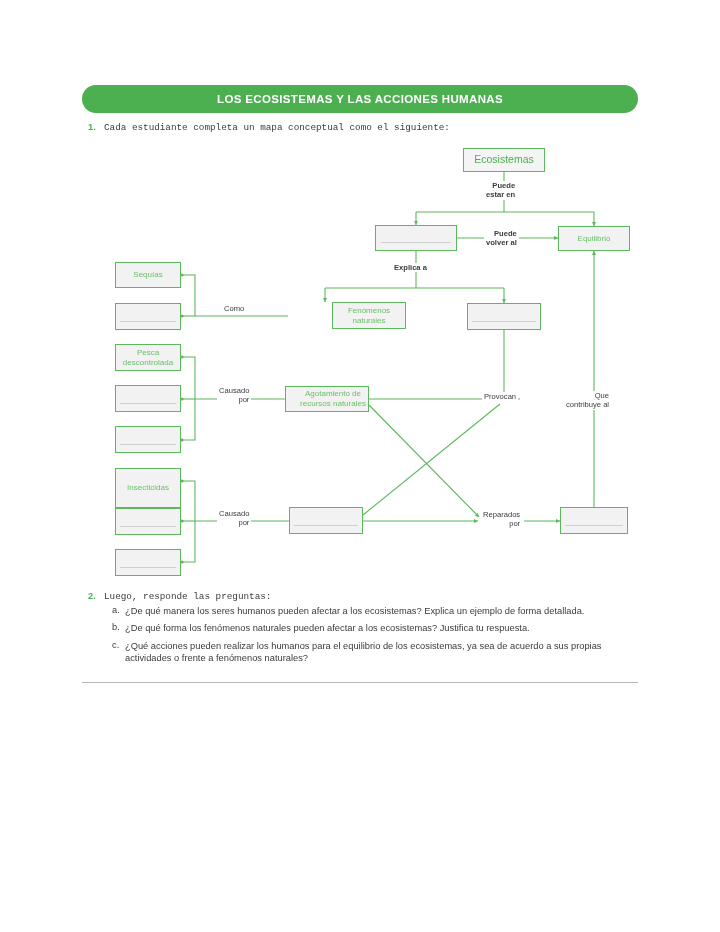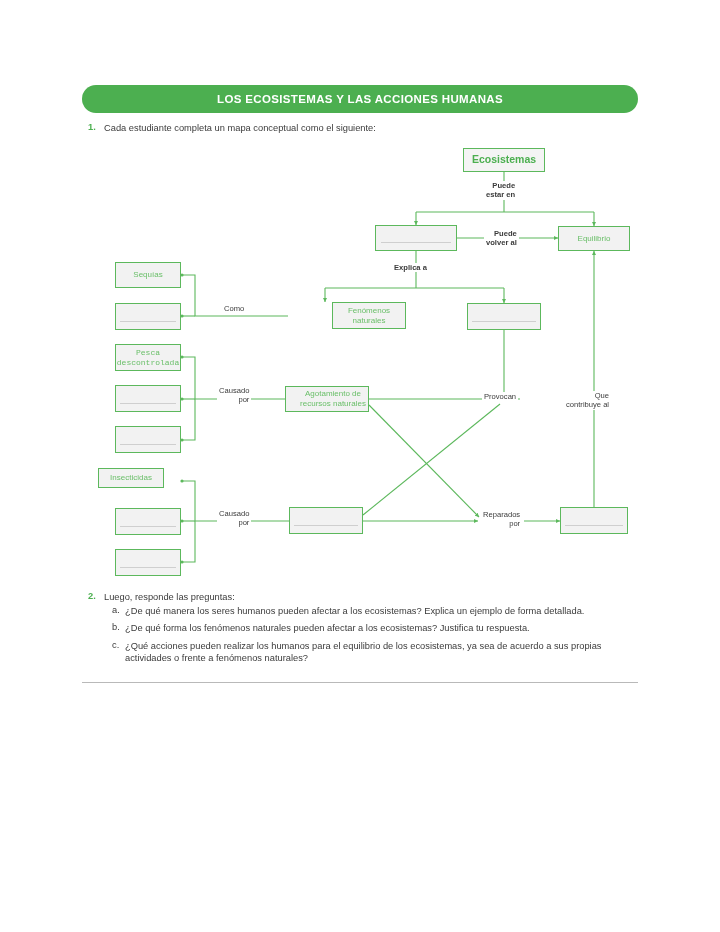--- a/index.html
+++ b/index.html
@@ -22,21 +22,21 @@
   .banner-title{
     color:#ffffff;font-size:11.5px;font-weight:bold;letter-spacing:.35px;
     white-space:nowrap;
   }
 
   
   .item{position:absolute;display:flex;align-items:flex-start;}
   .item-num{
     color:#4caf50;font-weight:bold;font-size:9.3px;width:16px;flex:0 0 16px;
   }
-  .item-text{font-size:9.3px;color:#3b3b3b;line-height:1.35;}
+  .item-text{font-size:9.3px;color:#3b3b3b;line-height:1.35;font-family:Liberation Mono, monospace;}
 
   .q-list{position:absolute;left:112px;top:605px;width:530px;}
   .q-row{display:flex;align-items:flex-start;margin-bottom:4.5px;}
   .q-letter{flex:0 0 13px;font-size:9.3px;color:#3b3b3b;}
   .q-body{font-size:9.3px;color:#3b3b3b;line-height:1.38;}
 
   .divider{
     position:absolute;left:82px;top:682px;width:556px;height:1px;background:#b9b9b9;
   }
 
@@ -46,21 +46,21 @@
   .node{
     position:absolute;box-sizing:border-box;
     border:1px solid #5cb85c;
     display:flex;align-items:center;justify-content:center;
     text-align:center;
     font-size:8px;line-height:1.25;
     color:#6abf69;
     background:#f2f2f2;
   }
   .node.title-node{
-    background:#f4f4f4;color:#4caf50;font-weight:bold;font-size:10.5px;
+    background:#f4f4f4;color:#4caf50;font-weight:normal;font-size:10.5px;
   }
   .node.blank{color:transparent;}
   
   .node.blank::after{
     content:"";position:absolute;left:6%;right:6%;bottom:7px;height:1px;
     background:#cfcfcf;
   }
   .edge-label{
     position:absolute;font-size:7.6px;line-height:1.22;text-align:right;
     color:#3b3b3b;background:#ffffff;padding:0 2px;
@@ -140,25 +140,25 @@
 
   <div id="nodes-layer">
       <div class="node title-node" style="left: 463px; top: 148px; width: 82px; height: 24px; white-space: pre-line;">Ecosistemas</div>
       <div class="node blank" style="left: 375px; top: 225px; width: 82px; height: 26px; white-space: pre-line;"></div>
       <div class="node" style="left: 558px; top: 226px; width: 72px; height: 25px; white-space: pre-line;">Equilibrio</div>
       <div class="node" style="left: 288px; top: 302px; width: 74px; height: 27px; white-space: pre-line; margin-left: 44px;">Fenómenos
 naturales</div>
       <div class="node blank" style="left: 467px; top: 303px; width: 74px; height: 27px; white-space: pre-line;"></div>
       <div class="node" style="left: 115px; top: 262px; width: 66px; height: 26px; white-space: pre-line;">Sequías</div>
       <div class="node blank" style="left: 115px; top: 303px; width: 66px; height: 27px; white-space: pre-line;"></div>
-      <div class="node" style="left: 115px; top: 344px; width: 66px; height: 27px; white-space: pre-line; font-family: Liberation Mono, monospace;">Pesca
+      <div class="node" style="left: 115px; top: 344px; width: 66px; height: 27px; white-space: pre-line;">Pesca
 descontrolada</div>
       <div class="node blank" style="left: 115px; top: 385px; width: 66px; height: 27px; white-space: pre-line;"></div>
       <div class="node blank" style="left: 115px; top: 426px; width: 66px; height: 27px; white-space: pre-line;"></div>
-      <div class="node" style="left: 98px; top: 468px; width: 66px; height: 20px; white-space: pre-line;">Insecticidas</div>
+      <div class="node" style="left: 115px; top: 468px; width: 66px; height: 40px; white-space: pre-line;">Insecticidas</div>
       <div class="node blank" style="left: 115px; top: 508px; width: 66px; height: 27px; white-space: pre-line;"></div>
       <div class="node blank" style="left: 115px; top: 549px; width: 66px; height: 27px; white-space: pre-line;"></div>
       <div class="node" style="left: 285px; top: 386px; width: 84px; height: 26px; white-space: pre-line; padding-left: 12px;">Agotamiento de
 recursos naturales</div>
       <div class="node blank" style="left: 289px; top: 507px; width: 74px; height: 27px; white-space: pre-line;"></div>
       <div class="node blank" style="left: 560px; top: 507px; width: 68px; height: 27px; white-space: pre-line;"></div>
     </div>
   <div id="labels-layer">
       <div class="edge-label" style="left: 484px; top: 181px; font-weight: bold;">Puede
 estar en</div>

